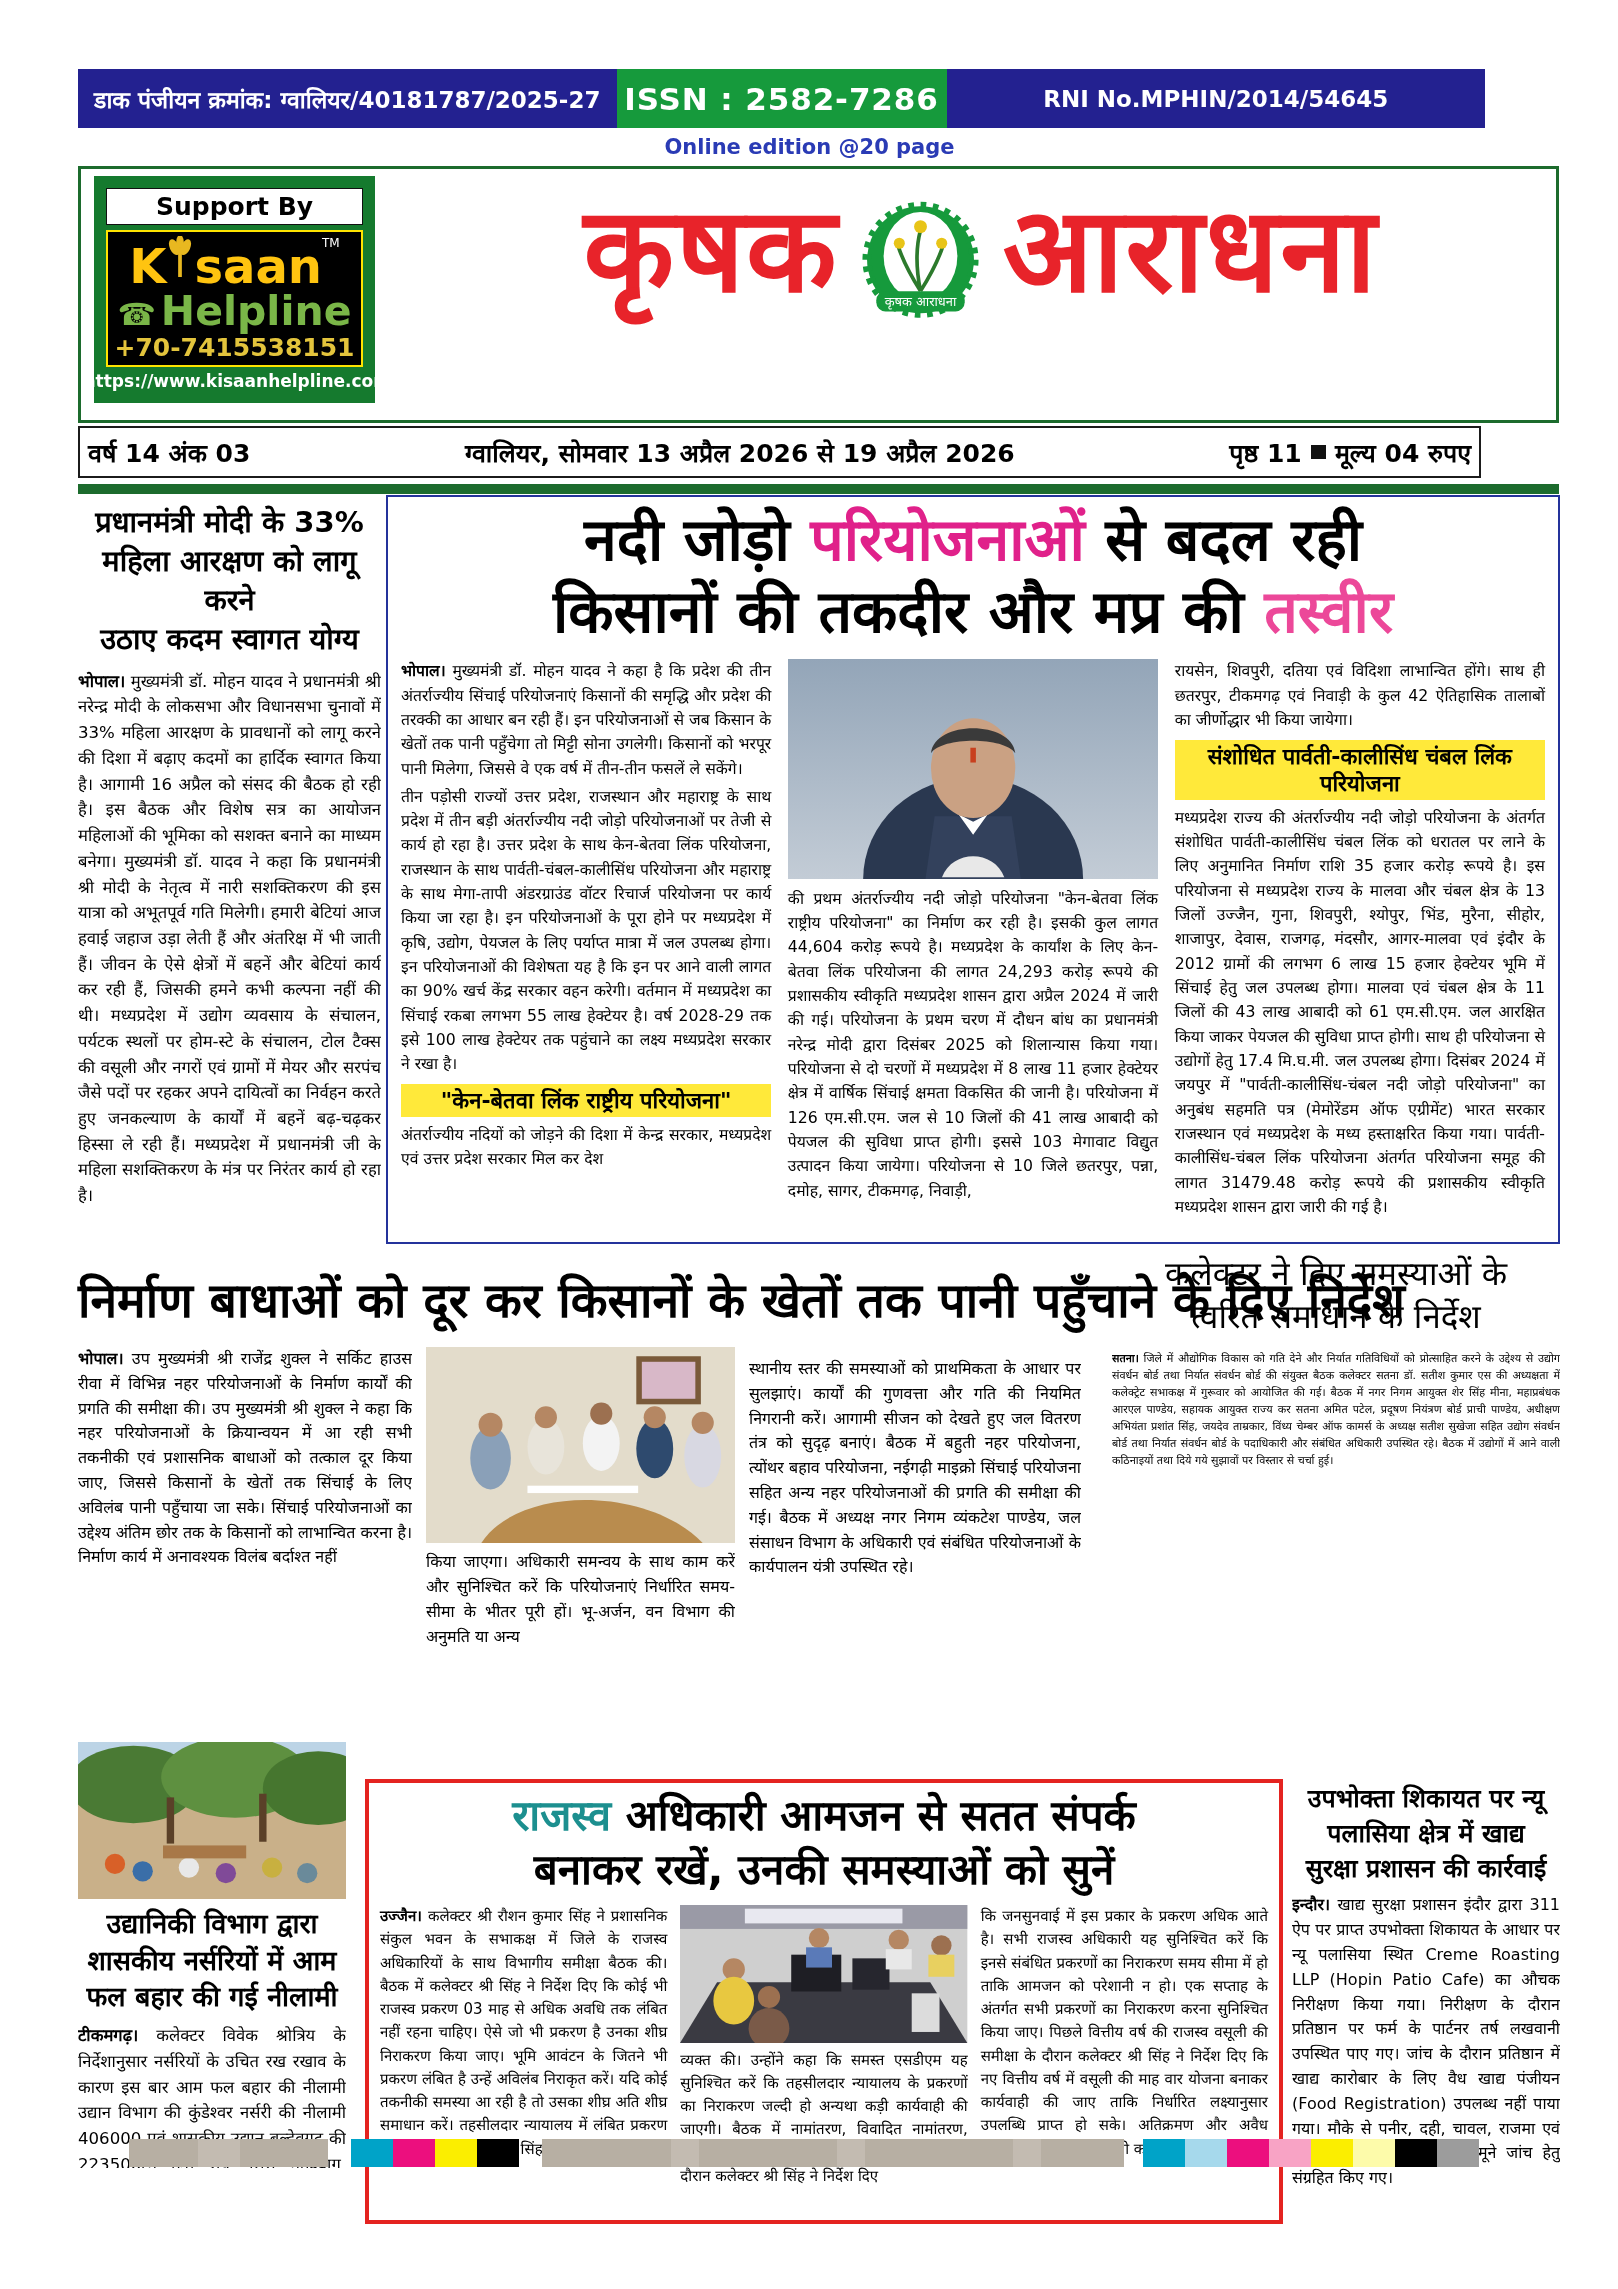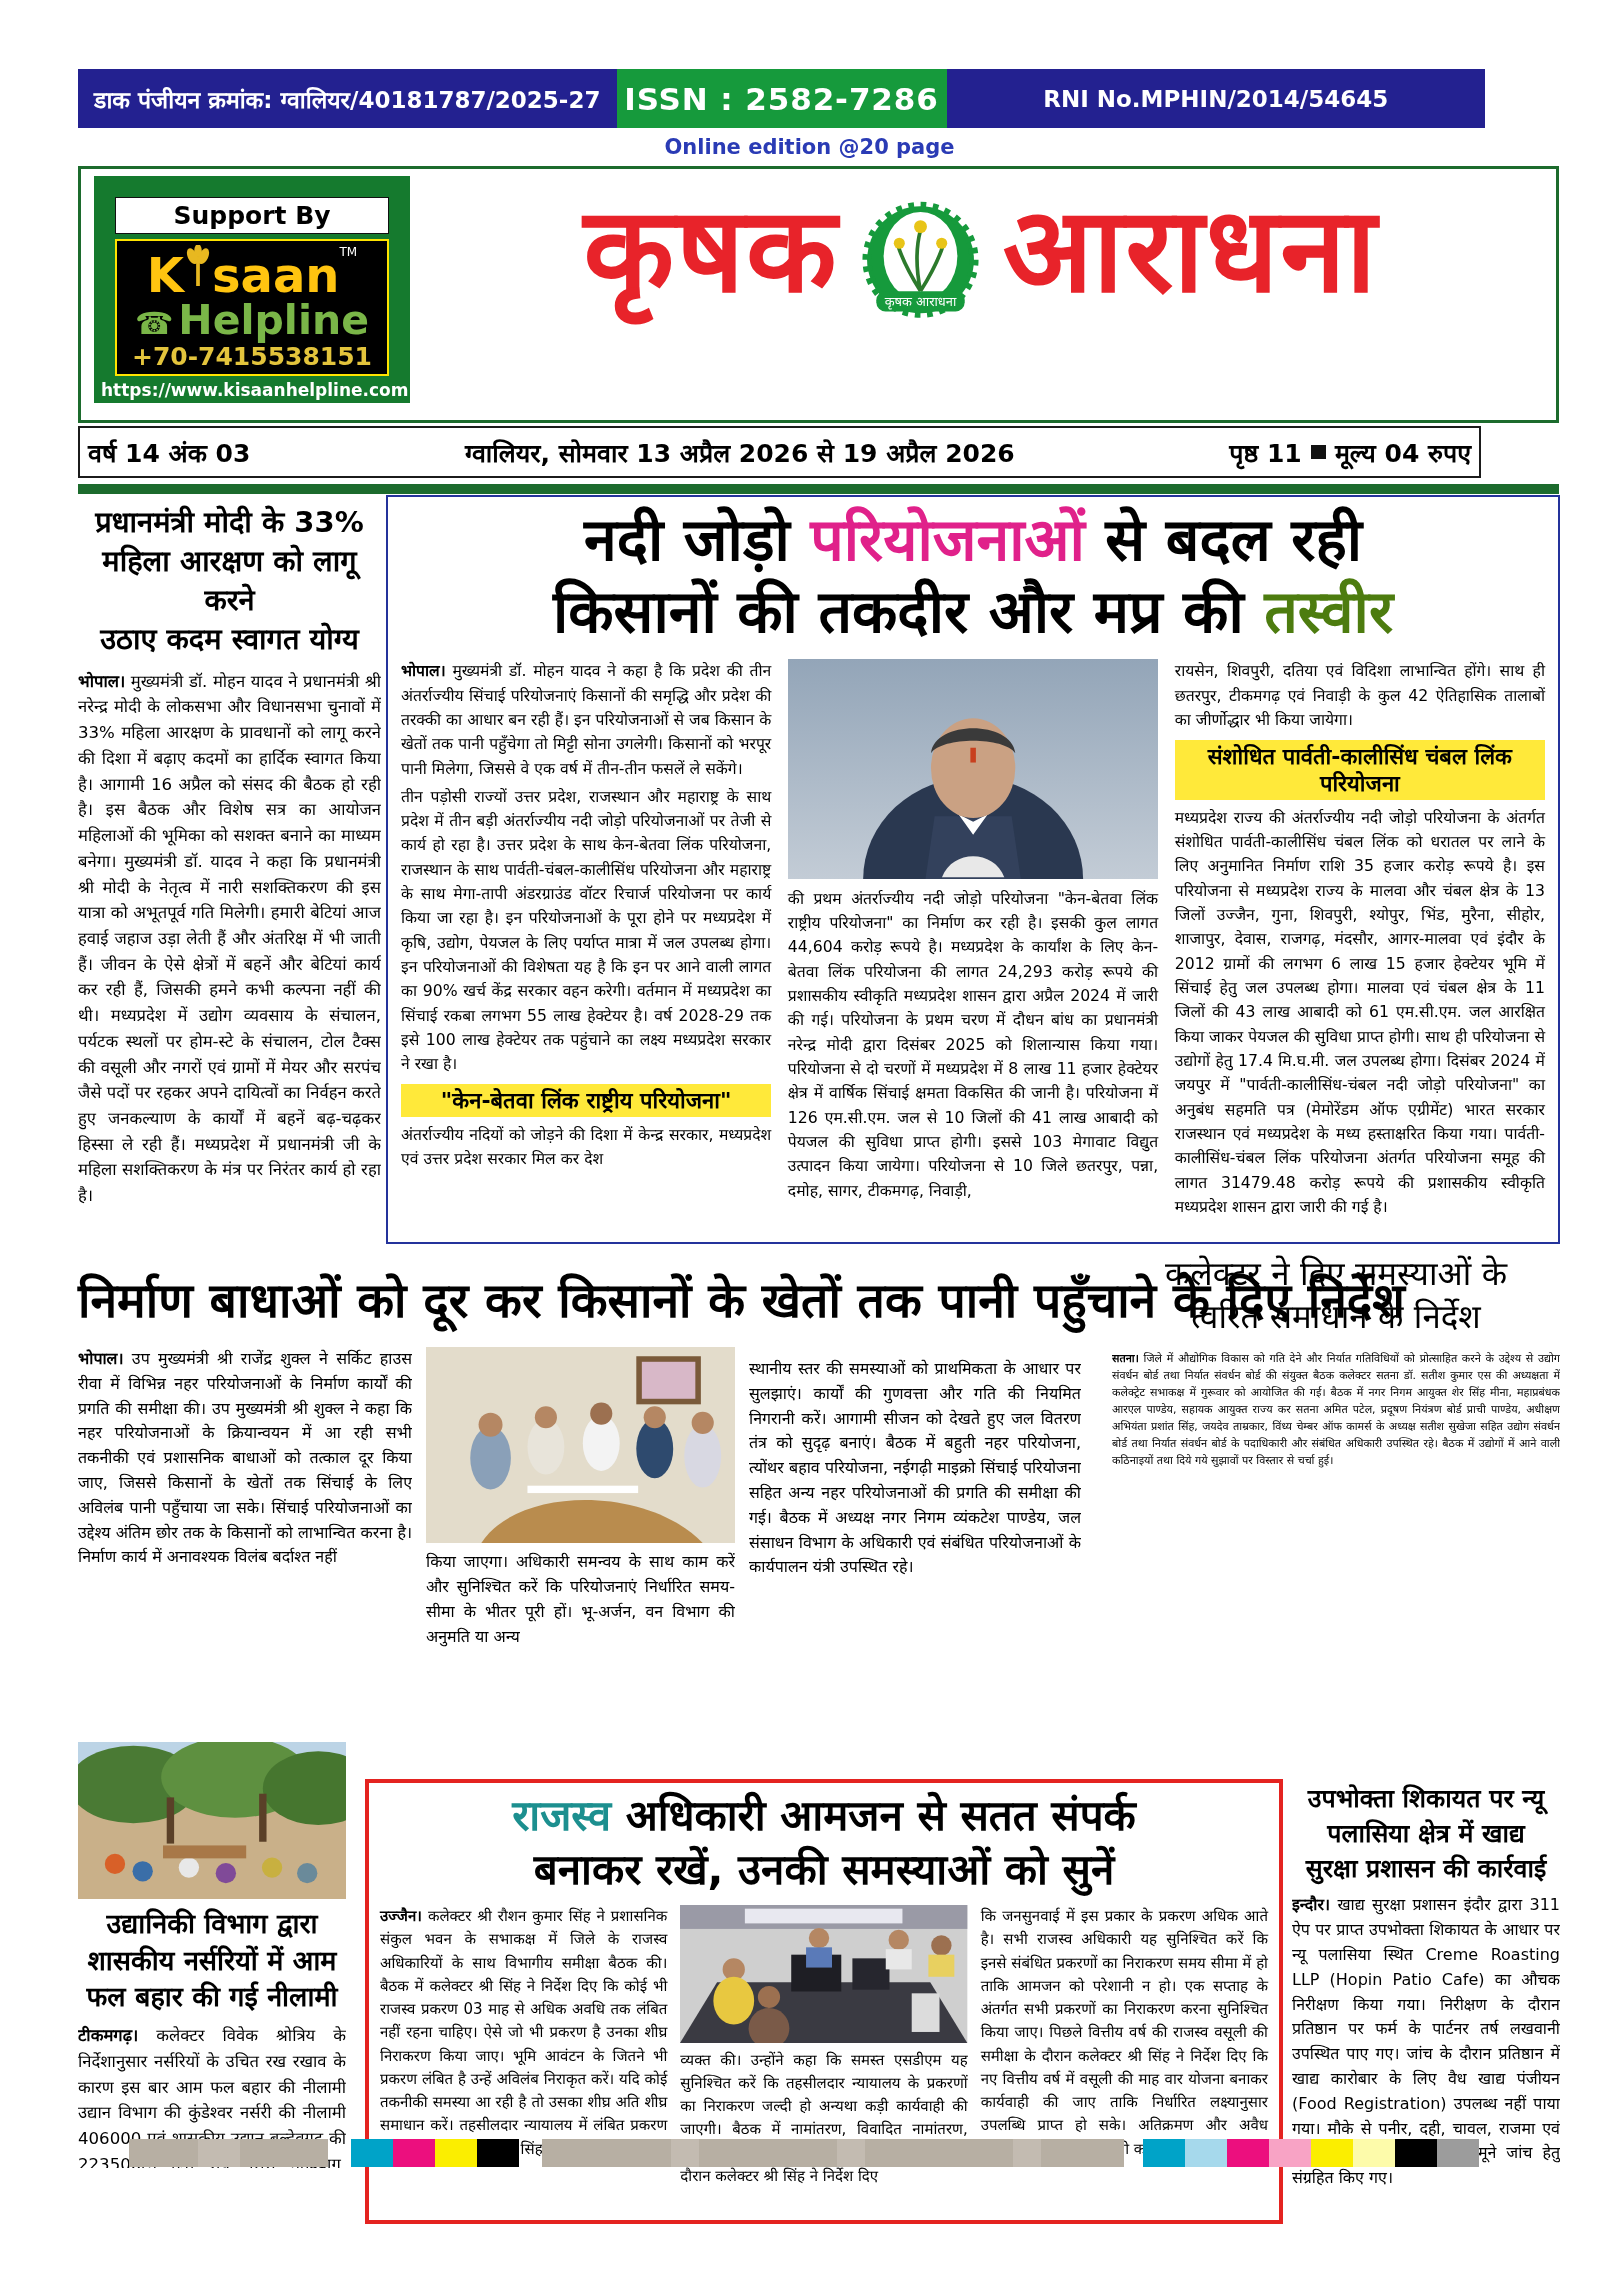--- a/index.html
+++ b/index.html
@@ -7,21 +7,21 @@
         font-family:"DejaVu Sans",sans-serif;color:#000;overflow:hidden;}
   .abs{position:absolute;}
   
   .topbar{left:78px;top:69px;width:1407px;height:59px;display:flex;}
   .topbar .seg{display:flex;align-items:center;justify-content:center;}
   .topbar .blue{background:#232190;color:#fff;font-weight:bold;font-size:23px;flex:1;}
   .topbar .green{background:#169a3c;color:#fff;font-weight:bold;font-size:31px;width:330px;letter-spacing:0.9px;}
   .online{left:0;top:135px;width:100%;text-align:center;color:#2a3bb5;font-weight:bold;font-size:21px;}
   
   .masthead{left:78px;top:166px;width:1481px;height:257px;border:3.7px solid #1c6b2d;box-sizing:border-box;background:#fff;}
-  .kisaan{position:absolute;left:13px;top:7.4px;width:316px;height:227px;background:#157a2e;padding:21px;box-sizing:border-box;}
+  .kisaan{position:absolute;left:13px;top:7.4px;width:281px;height:227px;background:#157a2e;padding:12px;box-sizing:border-box;}
   .kisaan .support{background:#fff;border:1.8px solid #111;text-align:center;font-weight:bold;font-size:25px;padding:2.8px 0;color:#000;}
   .kisaan .kbox{background:#000;border:2.8px solid #ffe400;margin-top:5.5px;text-align:center;padding:3.7px 0 1.8px 0;position:relative;}
   .kisaan .kword{color:#ffc410;font-weight:bold;font-size:48px;line-height:1;font-family:"DejaVu Sans",sans-serif;}
   .kisaan .tm{color:#fff;font-size:12px;vertical-align:top;}
   .kisaan .hword{color:#7ab648;font-weight:bold;font-size:41px;line-height:1.05;}
   .kisaan .phicon{color:#7ab648;font-size:31px;}
   .kisaan .phone{color:#e3c43c;font-weight:bold;font-size:25px;line-height:1.2;}
   .kisaan .url{color:#fff;font-weight:bold;font-size:17px;margin-top:4.6px;display:flex;align-items:center;gap:5.5px;justify-content:center;}
   .globe{width:20px;height:20px;border-radius:50%;background:radial-gradient(circle at 35% 35%, #9fd4ff, #1e62c8);display:inline-block;}
   .title-row{position:absolute;left:332px;top:1.8px;right:7.4px;text-align:center;white-space:nowrap;}
@@ -40,21 +40,21 @@
   .lead{font-weight:bold;}
   .hl-multi{white-space:pre-line;}
   
   .women{left:78px;top:503px;width:303px;height:748px;overflow:hidden;}
   .women h2{margin:0 0 9.2px 0;text-align:center;font-size:29px;line-height:1.35;}
   .women .btxt{font-size:16.6px;}
   .mainbox{left:386px;top:495px;width:1174px;height:749px;border:2.8px solid #24339b;box-sizing:border-box;
            padding:7.4px 13px;overflow:hidden;}
   .main-headline{text-align:center;font-weight:bold;font-size:59px;line-height:1.22;}
   .main-headline .pink{color:#e0218a;}
-  .main-headline .blue{color:#4d7c0f;text-align:right;}
+  .main-headline .blue{color:#ec4899;text-align:right;}
   .main-cols{display:flex;gap:16.6px;margin-top:11px;}
   .main-cols .col{flex:1;font-size:15.7px;}
   .photo{width:100%;display:block;}
   .yellow-sub{background:#ffe93a;font-weight:bold;text-align:center;font-size:22px;padding:2.8px 1.8px;margin:7.4px 0 5.5px 0;line-height:1.25;}
   
   .b2-headline{left:78px;top:1266px;width:1029px;text-align:center;font-weight:bold;font-size:48px;white-space:nowrap;}
   .b2col{overflow:hidden;}
   .b2col .btxt{font-size:16px;}
   .b2c1{left:78px;top:1347px;width:334px;height:388px;}
   .b2c2{left:426px;top:1347px;width:309px;height:388px;}

